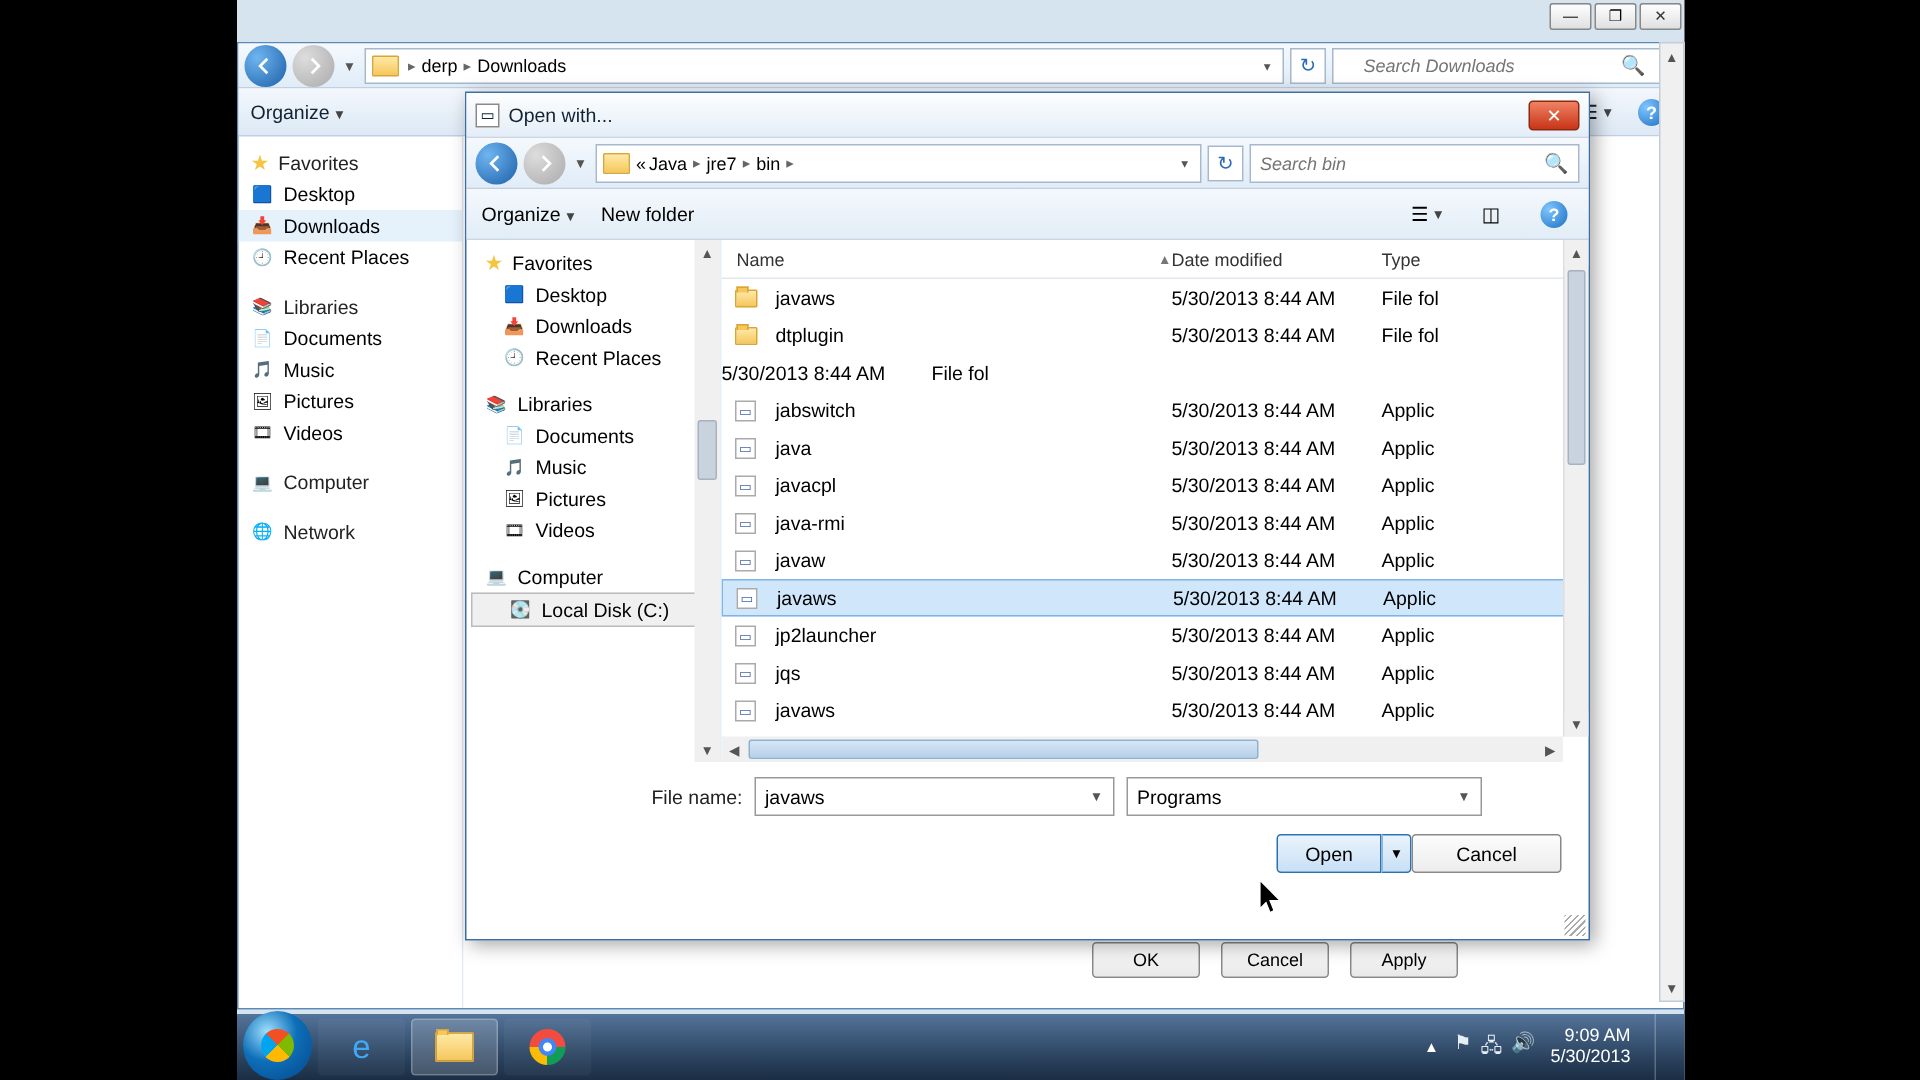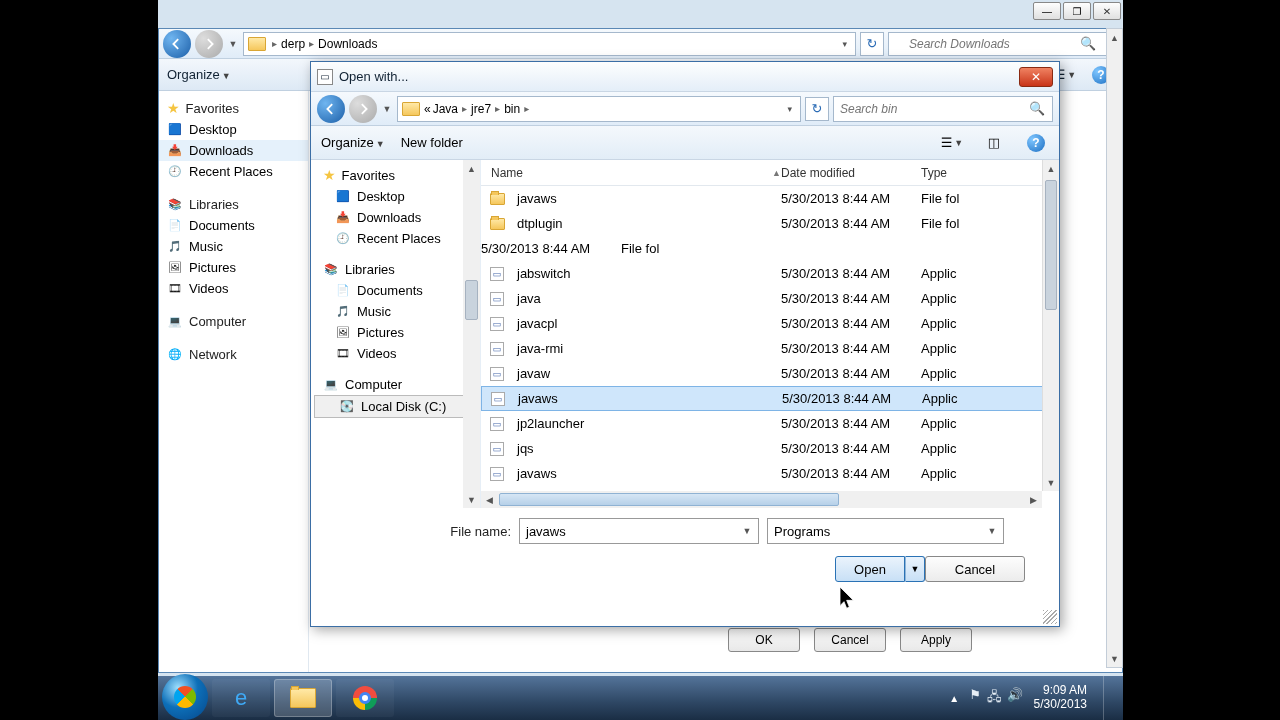--- a/index.html
+++ b/index.html
@@ -82,21 +82,21 @@
 .ow-scroll-v .arr { position:absolute; left:0; right:0; height:17px; display:flex; align-items:center; justify-content:center; font-size:9px; color:#555; background:#f0f0f0;}
 .ow-scroll-v .arr.up { top:0;} .ow-scroll-v .arr.dn { bottom:0;}
 .ow-scroll-h { position:absolute; left:0; right:17px; bottom:0; height:17px; background:#f0f0f0; }
 .ow-scroll-h .thumb { position:absolute; left:18px; top:2px; bottom:2px; width:340px; background:linear-gradient(#d6e6f5,#b6d0e8); border:1px solid #8fb2d3; border-radius:2px;}
 .ow-scroll-h .arr { position:absolute; top:0; bottom:0; width:17px; display:flex; align-items:center; justify-content:center; font-size:9px; color:#555;}
 .ow-scroll-h .arr.l { left:0;} .ow-scroll-h .arr.r { right:0;}
 .ow-tree-scroll { position:absolute; top:0; right:0; bottom:0; width:17px; background:#f0f0f0;}
 .ow-tree-scroll .thumb { position:absolute; top:120px; left:2px; right:2px; height:40px; background:#c9d3dd; border:1px solid #a6b2c0; border-radius:2px;}
 .ow-tree-scroll .arr { position:absolute; left:0; right:0; height:17px; display:flex; align-items:center; justify-content:center; font-size:9px; color:#555;}
 .ow-tree-scroll .arr.up { top:0;} .ow-tree-scroll .arr.dn { bottom:0;}
-.ow-bottom { padding: 10px 30px; display:flex; flex-direction:column; gap:12px;}
+.ow-bottom { padding: 10px 14px; display:flex; flex-direction:column; gap:12px;}
 .ow-filename-row { display:flex; align-items:center; gap:8px;}
 .ow-filename-row label { font-size:13px; color:#222; text-align:right; width:170px;}
 .combo { height:26px; border:1px solid #999; background:#fff; display:flex; align-items:center; font-size:13px; padding:0 6px; position:relative;}
 .combo .dd { position:absolute; right:2px; top:2px; bottom:2px; width:18px; display:flex; align-items:center; justify-content:center; font-size:9px; color:#555;}
 .fn-combo { flex:1; max-width:240px;}
 .filter-combo { width:237px;}
 .ow-actions { display:flex; justify-content:flex-end; gap:0; padding-right:4px;}
 .btn-open { display:flex;}
 .btn-open-main { width:70px; height:26px; border:1px solid #2a72b5; background:linear-gradient(#eaf3fc,#c8e0f6); font-size:13px; display:flex; align-items:center; justify-content:center; border-top-left-radius:3px; border-bottom-left-radius:3px;}
 .btn-open-dd { width:20px; height:26px; border:1px solid #2a72b5; border-left:1px solid #8fb5d9; background:linear-gradient(#eaf3fc,#c8e0f6); display:flex; align-items:center; justify-content:center; font-size:9px; border-top-right-radius:3px; border-bottom-right-radius:3px;}

